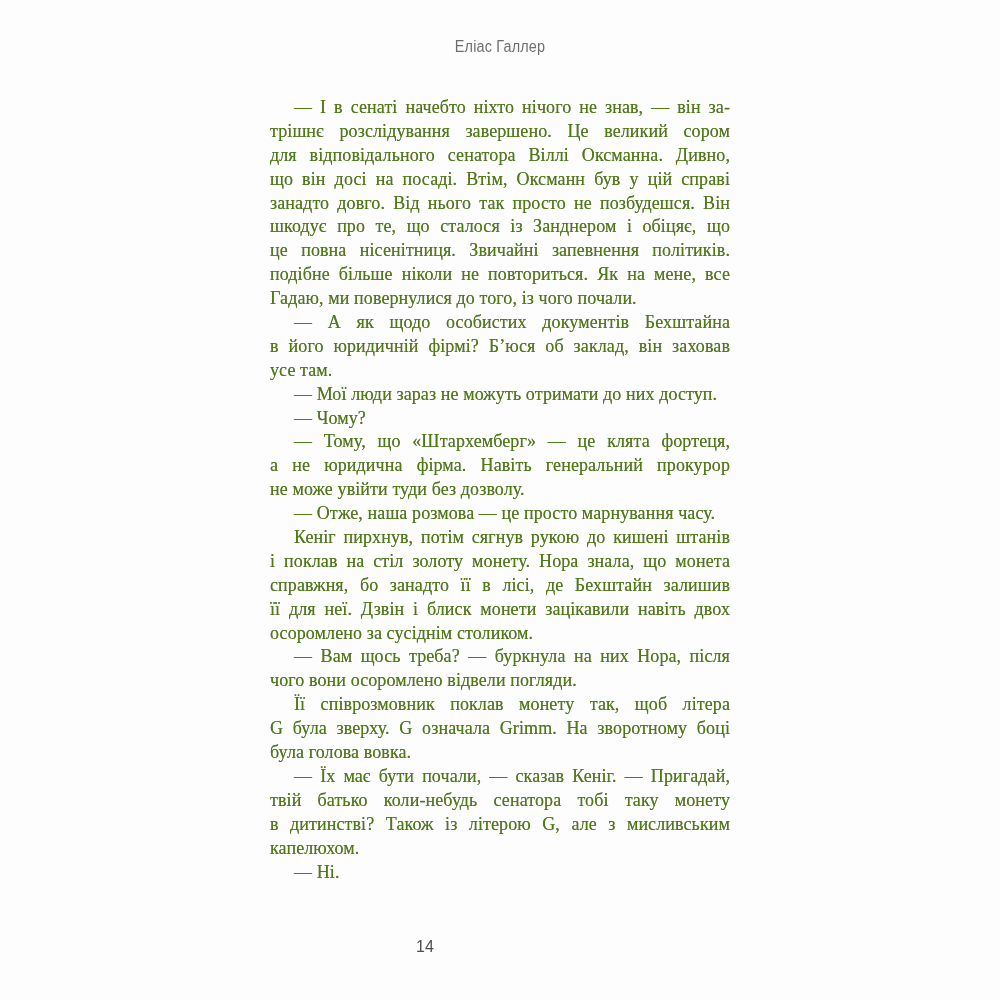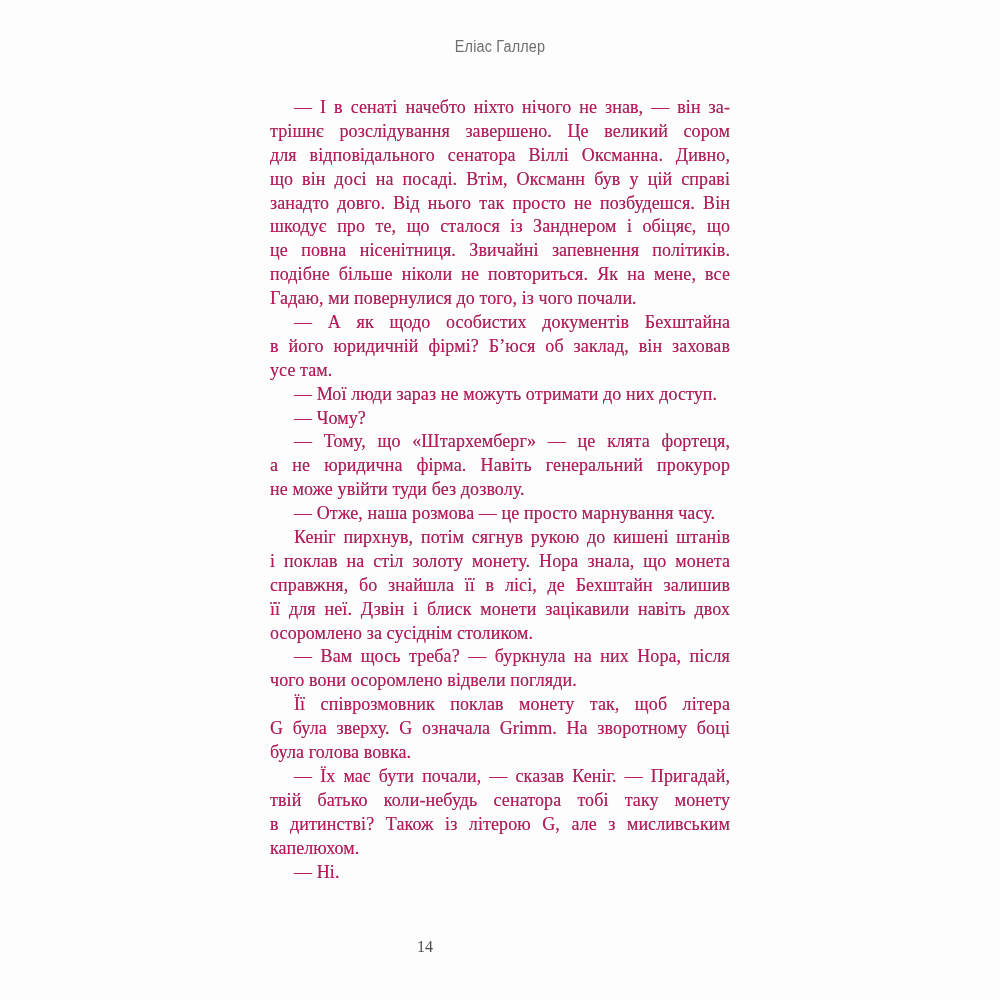--- a/index.html
+++ b/index.html
@@ -27,41 +27,41 @@
     letter-spacing: 0.2px;
     transform: scaleX(0.9);
   }
   .text-block {
     position: absolute;
     top: 96px;
     left: 270px;
     width: 460px;
     font-size: 18px;
     line-height: 23.9px;
-    color: #be185d;
+    color: #4d7c0f;
     text-shadow: 0 0 0.45px rgba(40,40,40,0.55);
     letter-spacing: 0.1px;
   }
   .paragraph { margin: 0; padding: 0; }
   .line {
     text-align: justify;
     text-align-last: justify;
     white-space: normal;
     overflow: hidden;
     height: 23.9px;
   }
   .line.first { text-indent: 24px; }
   .line.last  { text-align-last: left; }
   .page-number {
     position: absolute;
     top: 938px;
     left: 0;
     width: 850px;
     text-align: center;
-    font-family: Liberation Serif, serif;
+    font-family: Liberation Sans, sans-serif;
     font-size: 16px;
     color: #4f4f4f;
   }
 </style>
 </head>
 <body>
 
 <div class="page">
   <div class="running-header">Еліас Галлер</div>
 
@@ -92,21 +92,21 @@
         <div class="line first">— Тому, що «Штархемберг» — це клята фортеця,</div>
         <div class="line">а не юридична фірма. Навіть генеральний прокурор</div>
         <div class="line last">не може увійти туди без дозволу.</div>
       </div>
       <div class="paragraph">
         <div class="line first last">— Отже, наша розмова — це просто марнування часу.</div>
       </div>
       <div class="paragraph">
         <div class="line first">Кеніг пирхнув, потім сягнув рукою до кишені штанів</div>
         <div class="line">і поклав на стіл золоту монету. Нора знала, що монета</div>
-        <div class="line">справжня, бо знайшла її в лісі, де Бехштайн залишив</div>
+        <div class="line">справжня, бо занадто її в лісі, де Бехштайн залишив</div>
         <div class="line">її для неї. Дзвін і блиск монети зацікавили навіть двох</div>
         <div class="line last">осоромлено за сусіднім столиком.</div>
       </div>
       <div class="paragraph">
         <div class="line first">— Вам щось треба? — буркнула на них Нора, після</div>
         <div class="line last">чого вони осоромлено відвели погляди.</div>
       </div>
       <div class="paragraph">
         <div class="line first">Її співрозмовник поклав монету так, щоб літера</div>
         <div class="line">G була зверху. G означала Grimm. На зворотному боці</div>

